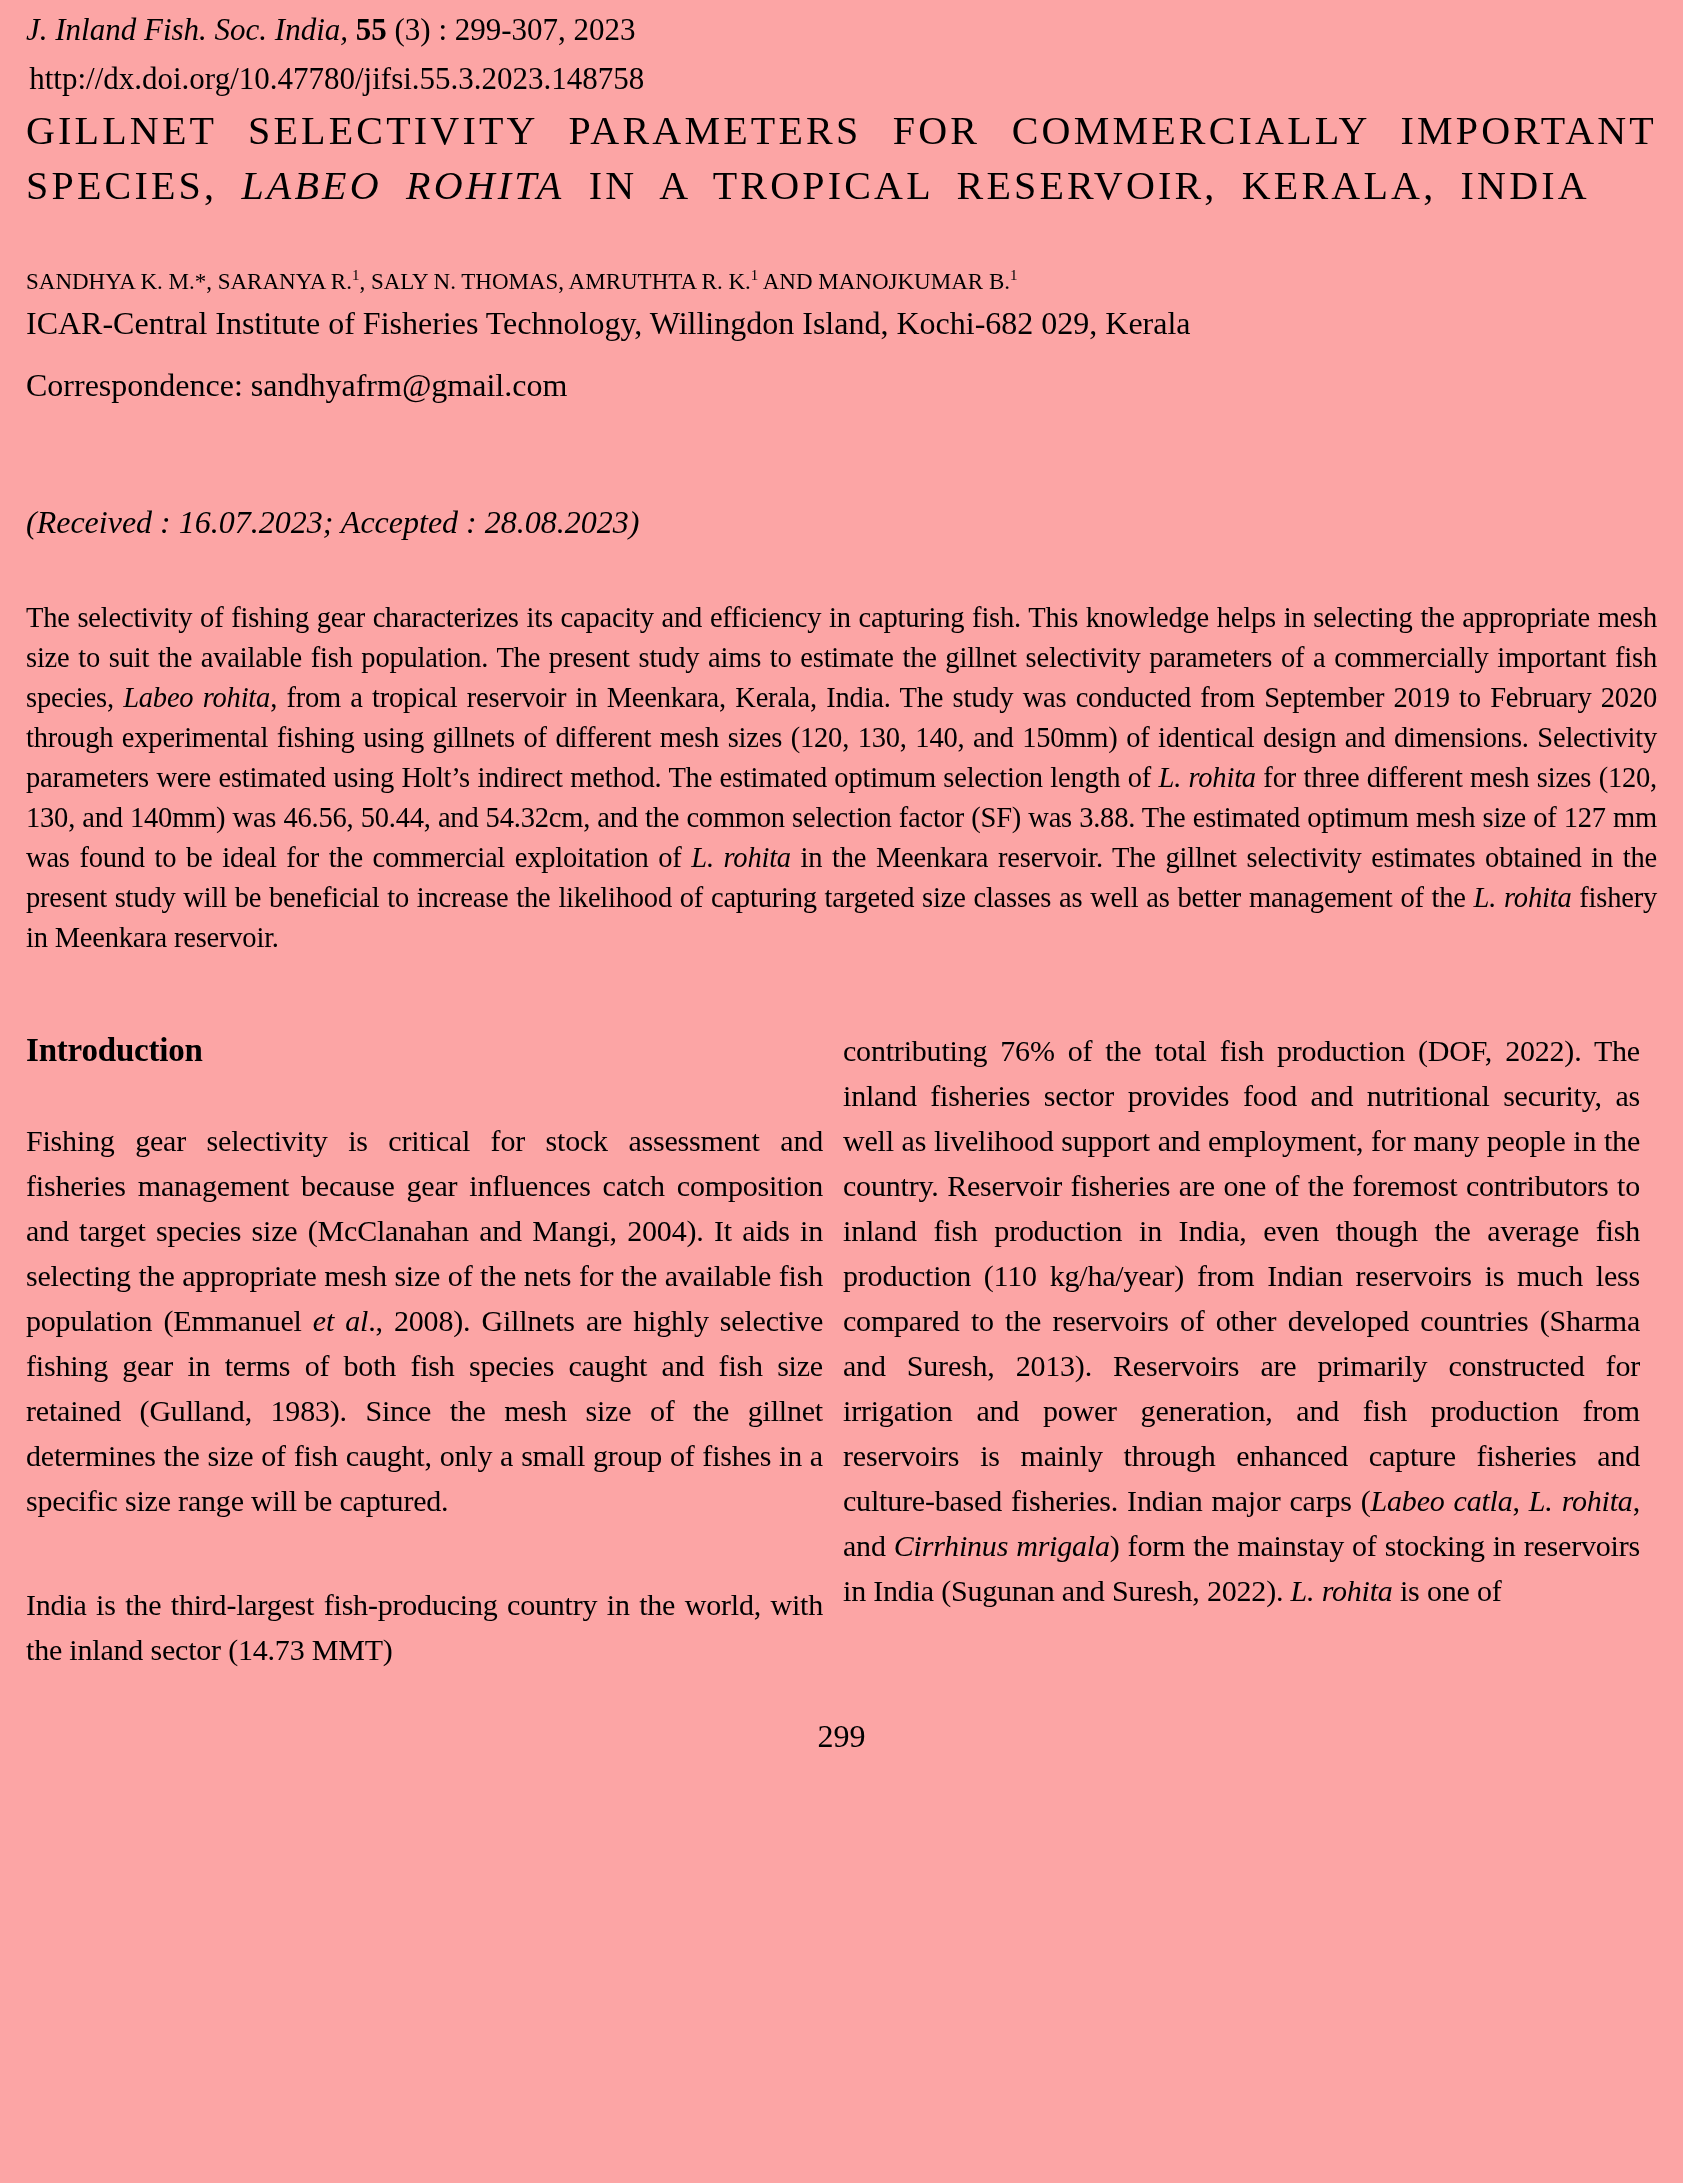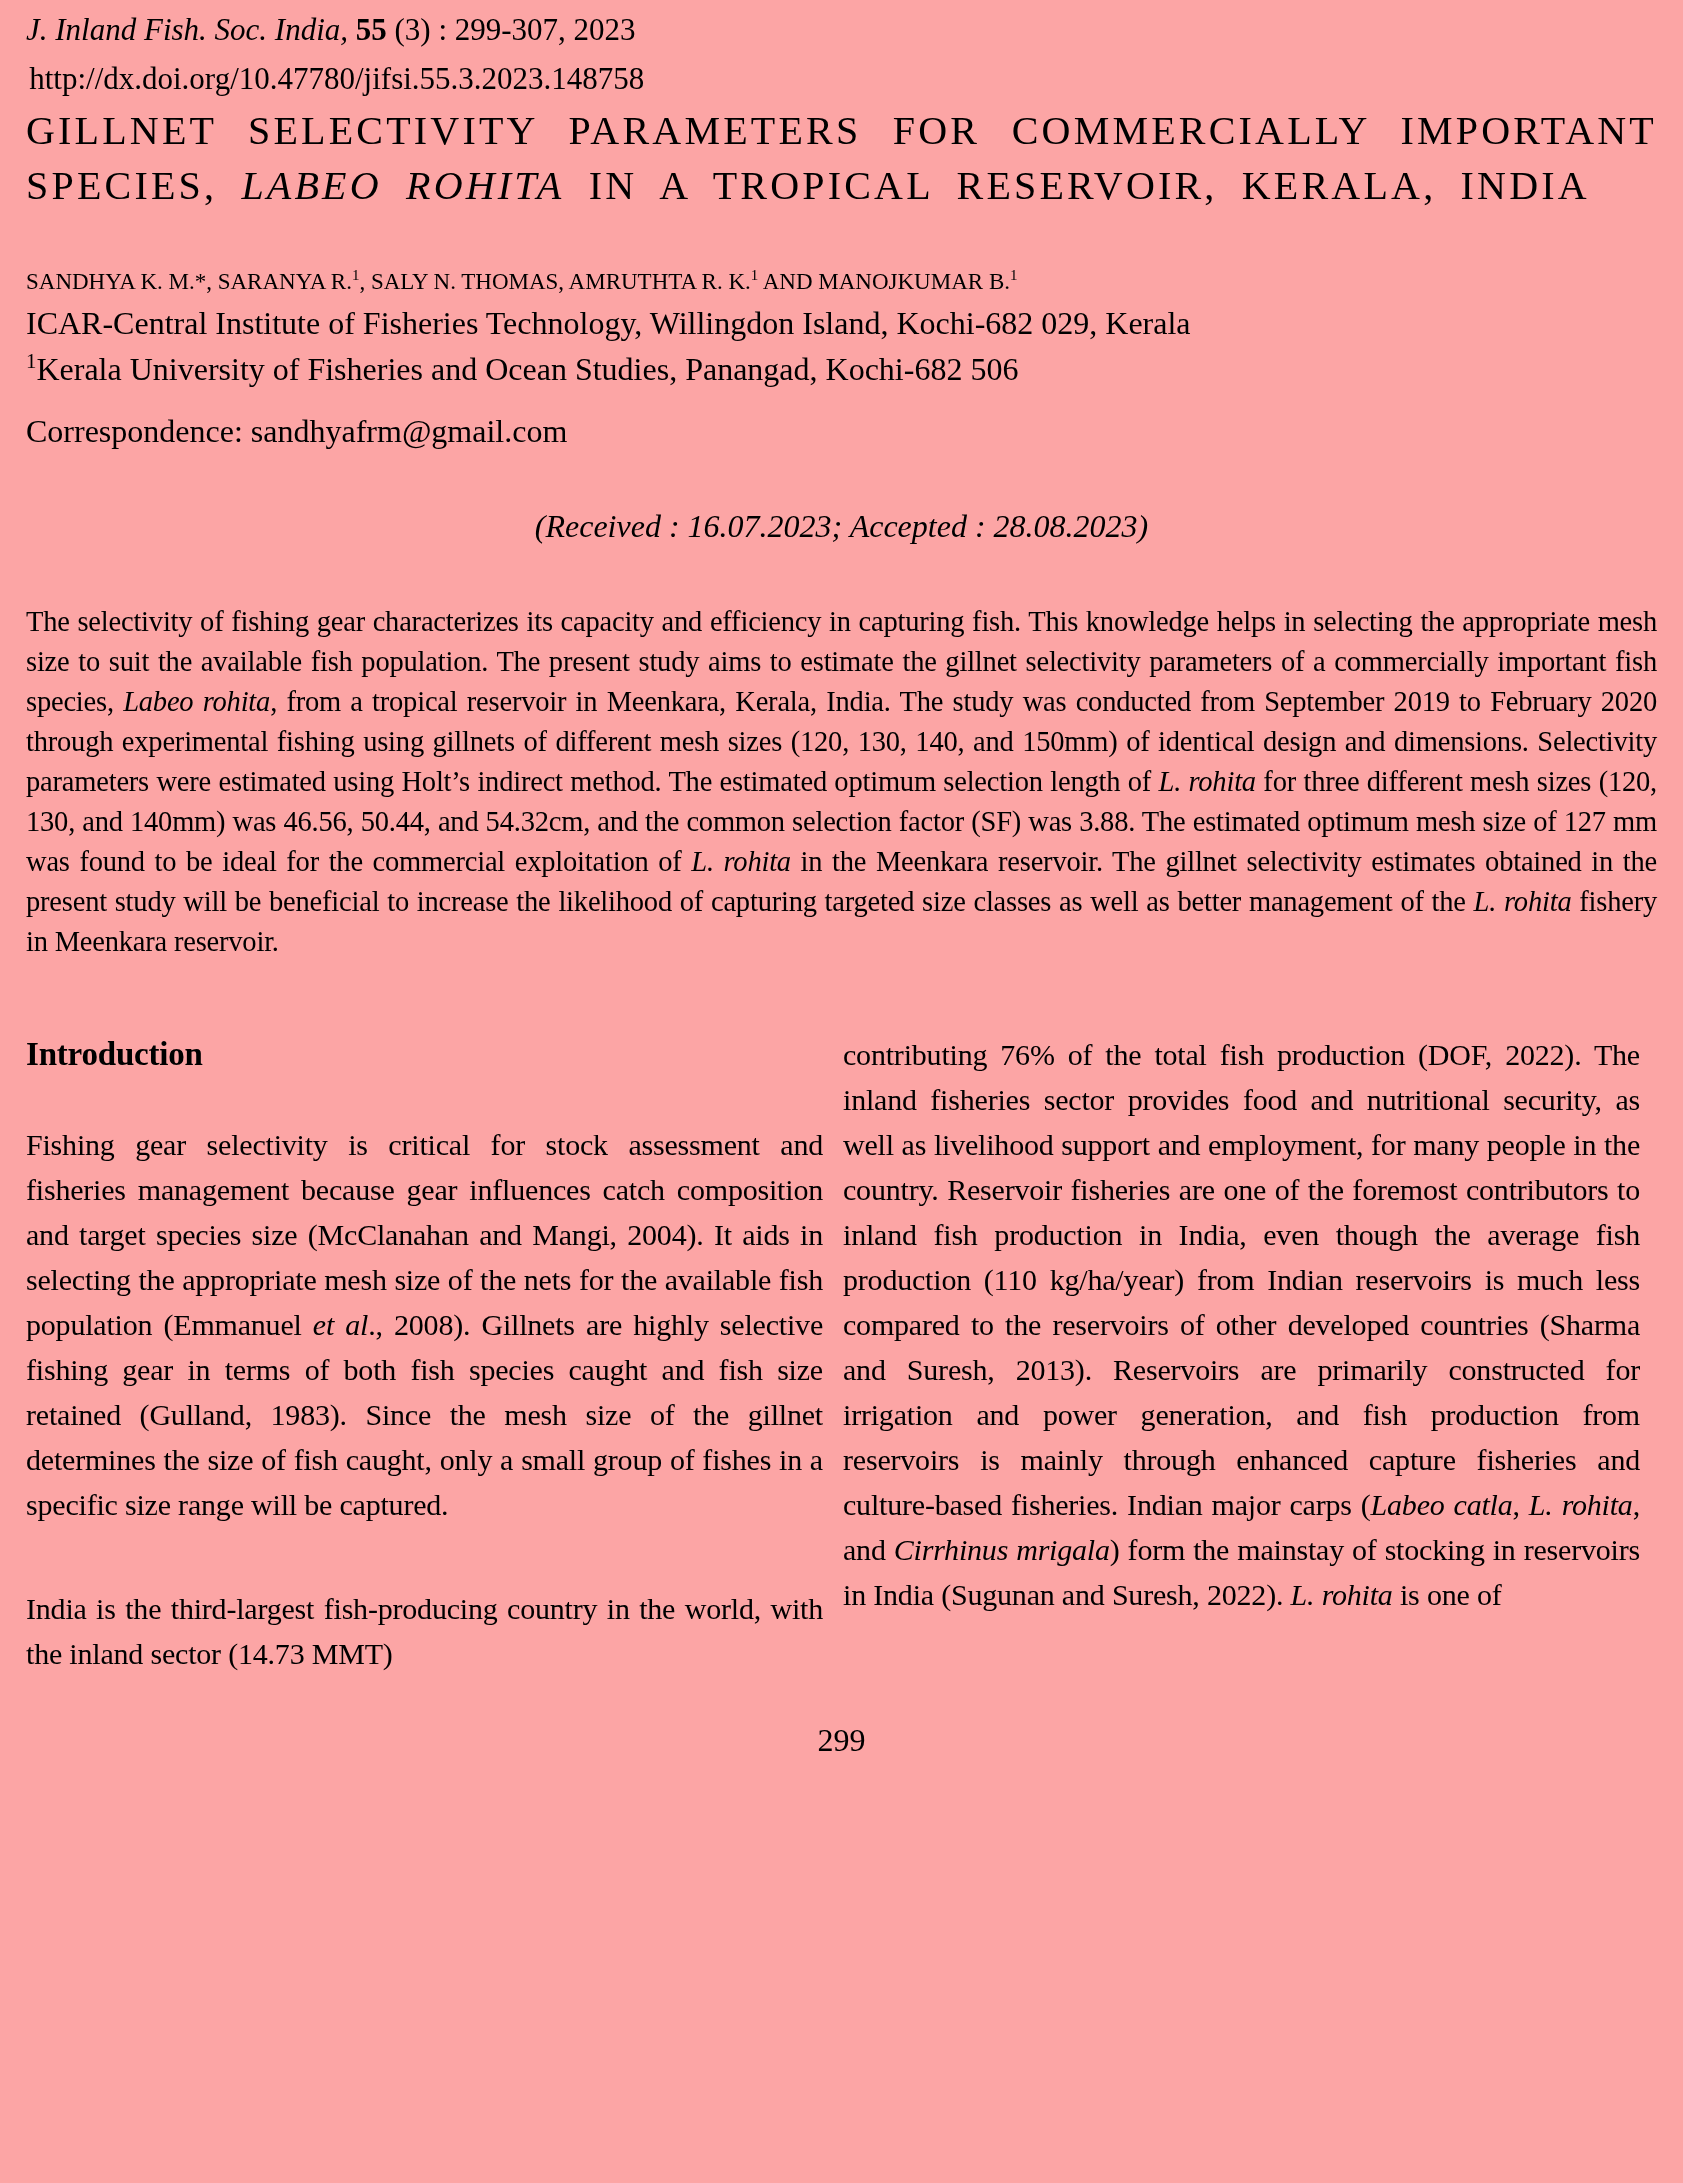--- a/index.html
+++ b/index.html
@@ -45,24 +45,23 @@
   }
   .affiliation {
     font-size: 32px;
     line-height: 1.45;
   }
   .correspondence {
     font-size: 32px;
     margin-top: 20.6px;
   }
   .received {
-    margin-top: 58px;
+    margin-top: 100px;
     font-size: 32px;
     font-style: italic;
-    text-align: center;
   }
   .abstract {
     margin-top: 57px;
     font-size: 28.5px;
     line-height: 40px;
     text-align: justify;
     letter-spacing: -0.2px;
   }
   .keywords {
     margin-top: 20.6px;
@@ -105,21 +104,20 @@
   <div class="journal-line"><span style="font-style: italic;">J. Inland Fish. Soc. India, </span><span style="font-weight: bold;">55</span><span> (3) : 299-307, 2023</span></div>
 
   <div class="doi-line">http://dx.doi.org/10.47780/jifsi.55.3.2023.148758</div>
 
   <h1 class="article-title"><span>GILLNET SELECTIVITY PARAMETERS FOR COMMERCIALLY IMPORTANT SPECIES, </span><span style="font-style: italic;">LABEO ROHITA</span><span> IN A TROPICAL RESERVOIR, KERALA, INDIA</span></h1>
 
   <div class="authors"><span>SANDHYA K. M.*, SARANYA R.</span><sup>1</sup><span>, SALY N. THOMAS, AMRUTHTA R. K.</span><sup>1</sup><span> AND MANOJKUMAR B.</span><sup>1</sup></div>
 
   <div class="affiliation"><span>ICAR-Central Institute of Fisheries Technology, Willingdon Island, Kochi-682 029, Kerala</span></div>
 
-  <div class="affiliation"><sup>1</sup><span>Kerala University of Fisheries and Ocean Studies, Panangad, Kochi-682 506</span></div>
 
   <div class="correspondence">Correspondence: sandhyafrm@gmail.com</div>
 
   <div class="received">(Received : 16.07.2023; Accepted : 28.08.2023)</div>
 
   <div class="abstract"><span>The selectivity of fishing gear characterizes its capacity and efficiency in capturing fish. This knowledge helps in selecting the appropriate mesh size to suit the available fish population. The present study aims to estimate the gillnet selectivity parameters of a commercially important fish species, </span><span style="font-style: italic;">Labeo rohita</span><span>, from a tropical reservoir in Meenkara, Kerala, India. The study was conducted from September 2019 to February 2020 through experimental fishing using gillnets of different mesh sizes (120, 130, 140, and 150mm) of identical design and dimensions. Selectivity parameters were estimated using Holt’s indirect method. The estimated optimum selection length of </span><span style="font-style: italic;">L. rohita</span><span> for three different mesh sizes (120, 130, and 140mm) was 46.56, 50.44, and 54.32cm, and the common selection factor (SF) was 3.88. The estimated optimum mesh size of 127 mm was found to be ideal for the commercial exploitation of </span><span style="font-style: italic;">L. rohita</span><span> in the Meenkara reservoir. The gillnet selectivity estimates obtained in the present study will be beneficial to increase the likelihood of capturing targeted size classes as well as better management of the </span><span style="font-style: italic;">L. rohita</span><span> fishery in Meenkara reservoir.</span></div>
 
 
   <div class="columns">
 

